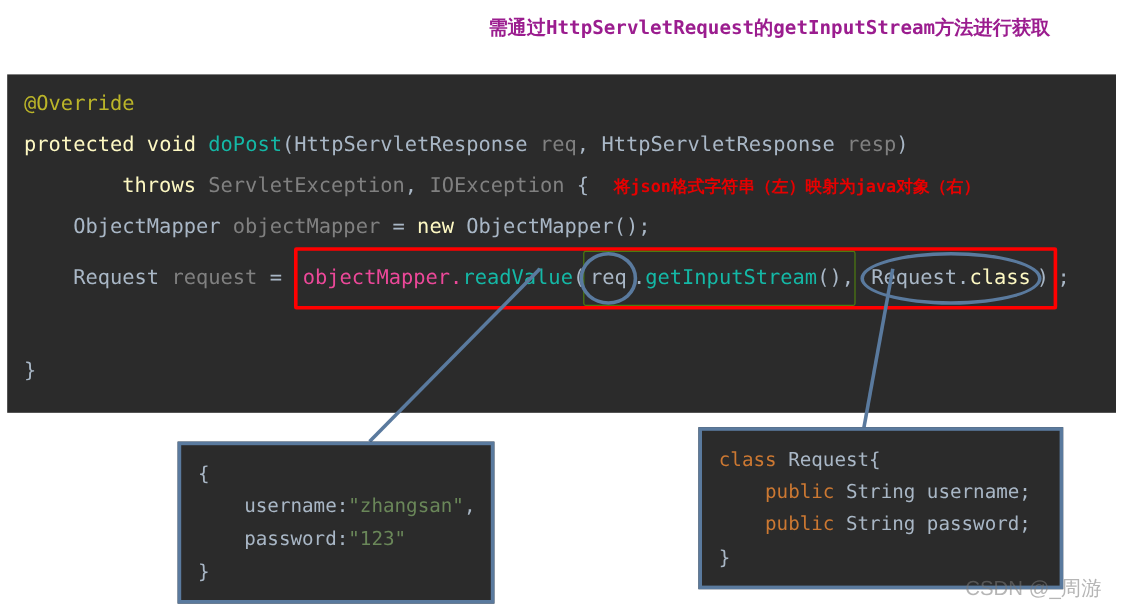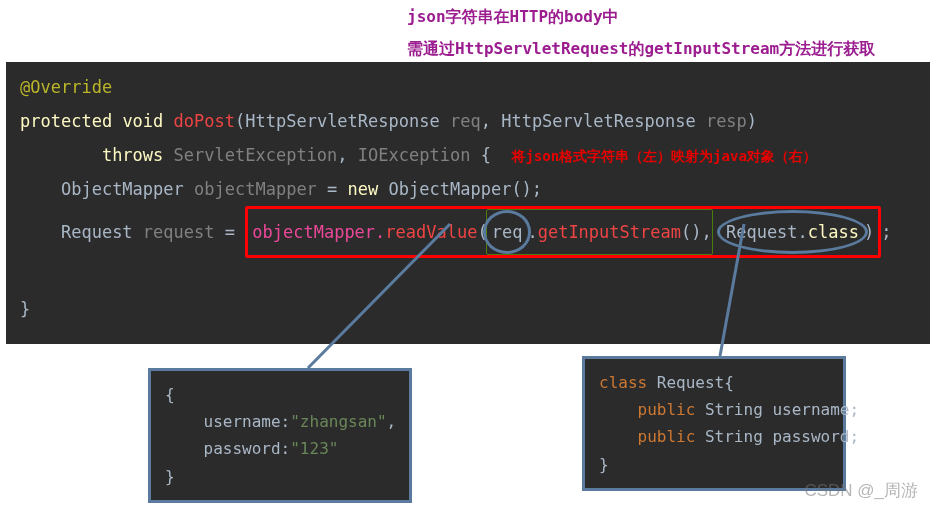--- a/index.html
+++ b/index.html
@@ -28,21 +28,21 @@
       right: 6px;
       background: #2b2b2b;
       padding: 8px 14px 18px 14px;
       font-size: 17px;
       line-height: 2;
       color: #a9b7c6;
     }
     .code-panel pre { font-family: inherit; white-space: pre; }
     .k-anno { color: #bbb529; text-align: right; }
     .k-keyword { color: #fef9c3; }
-    .k-method { color: #ef4444; text-align: center; }
+    .k-method { color: #14b8a6; text-align: center; }
     .k-type { color: #a9b7c6; }
     .k-ident { color: #ec4899; }
     .k-dim { color: #808080; }
     .k-op { color: #a9b7c6; }
     .red-note {
       color: #e60000;
       font-weight: bold;
       font-size: 14px;
       text-align: center;
     }
@@ -69,41 +69,40 @@
     .callout-box {
       position: absolute;
       border: 3px solid #5a7a9e;
       background: #2b2b2b;
       padding: 10px 14px;
       font-size: 16px;
       line-height: 1.7;
       color: #a9b7c6;
     }
     .callout-left { left: 148px; top: 368px; width: 264px; }
-    .callout-right { left: 582px; top: 356px; width: 264px; }
+    .callout-right { left: 582px; top: 356px; width: 304px; }
     .k-str { color: #6a8759; }
     .k-pub { color: #cc7832; }
     .watermark {
       position: absolute;
       right: 18px;
       bottom: 4px;
       font-size: 17px;
       color: rgba(120,120,120,0.55);
       font-family: sans-serif;
     }
     .connector {
       position: absolute;
       pointer-events: none;
     }
   </style>
 </head>
 <body>
 
 <div class="header-note">
-  <div>json字符串在HTTP的body中</div>
   <div class="line2">需通过HttpServletRequest的getInputStream方法进行获取</div>
 </div>
 
 <div class="code-panel">
 <pre><span class="k-anno">@Override</span>
 <span class="k-keyword">protected</span> <span class="k-keyword">void</span> <span class="k-method">doPost</span>(<span class="k-type">HttpServletResponse</span> <span class="k-dim">req</span>, <span class="k-type">HttpServletResponse</span> <span class="k-dim">resp</span>)
         <span class="k-keyword">throws</span> <span class="k-dim">ServletException</span>, <span class="k-dim">IOException</span> <span class="k-op">{</span>  <span class="red-note">将json格式字符串（左）映射为java对象（右）</span>
     <span class="k-type">ObjectMapper</span> <span class="k-dim">objectMapper</span> = <span class="k-keyword">new</span> <span class="k-type">ObjectMapper</span><span>()</span>;
     <span class="k-type">Request</span> <span class="k-dim">request</span> <span>=</span> <span class="red-box"><span class="k-ident">objectMapper.</span><span class="k-method">readValue</span><span>(</span><span class="purple-box"><span class="steel-ellipse"><span>req</span></span><span>.</span><span class="k-method">getInputStream</span><span>(),</span></span> <span class="steel-ellipse"><span>Request.</span><span class="k-keyword">class</span></span><span>)</span></span><span>;</span>
 

